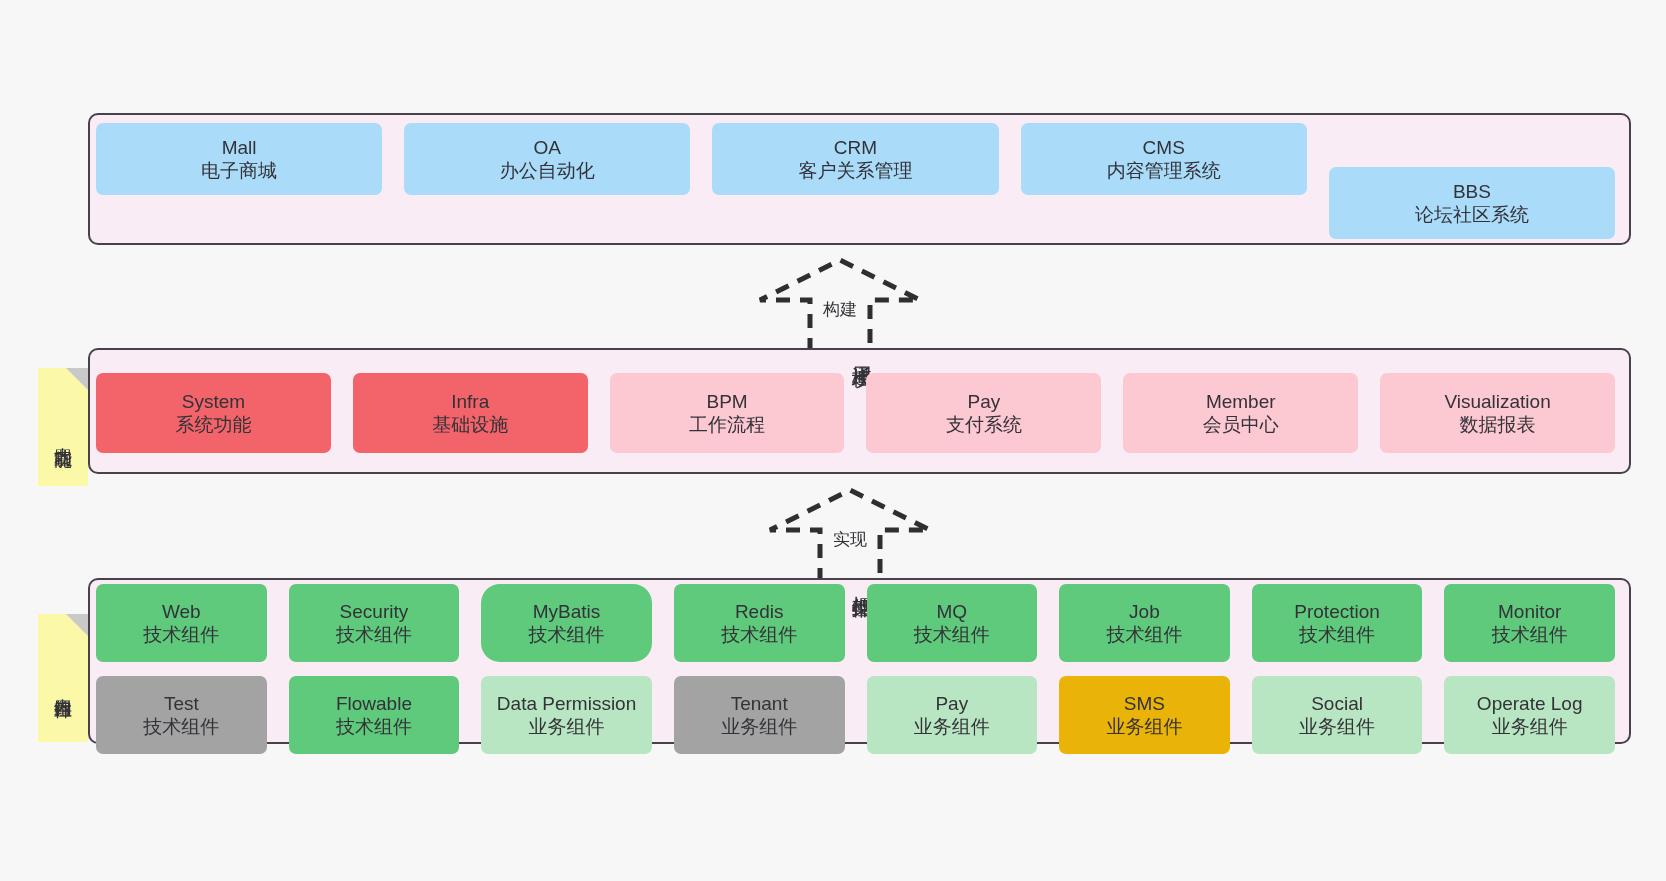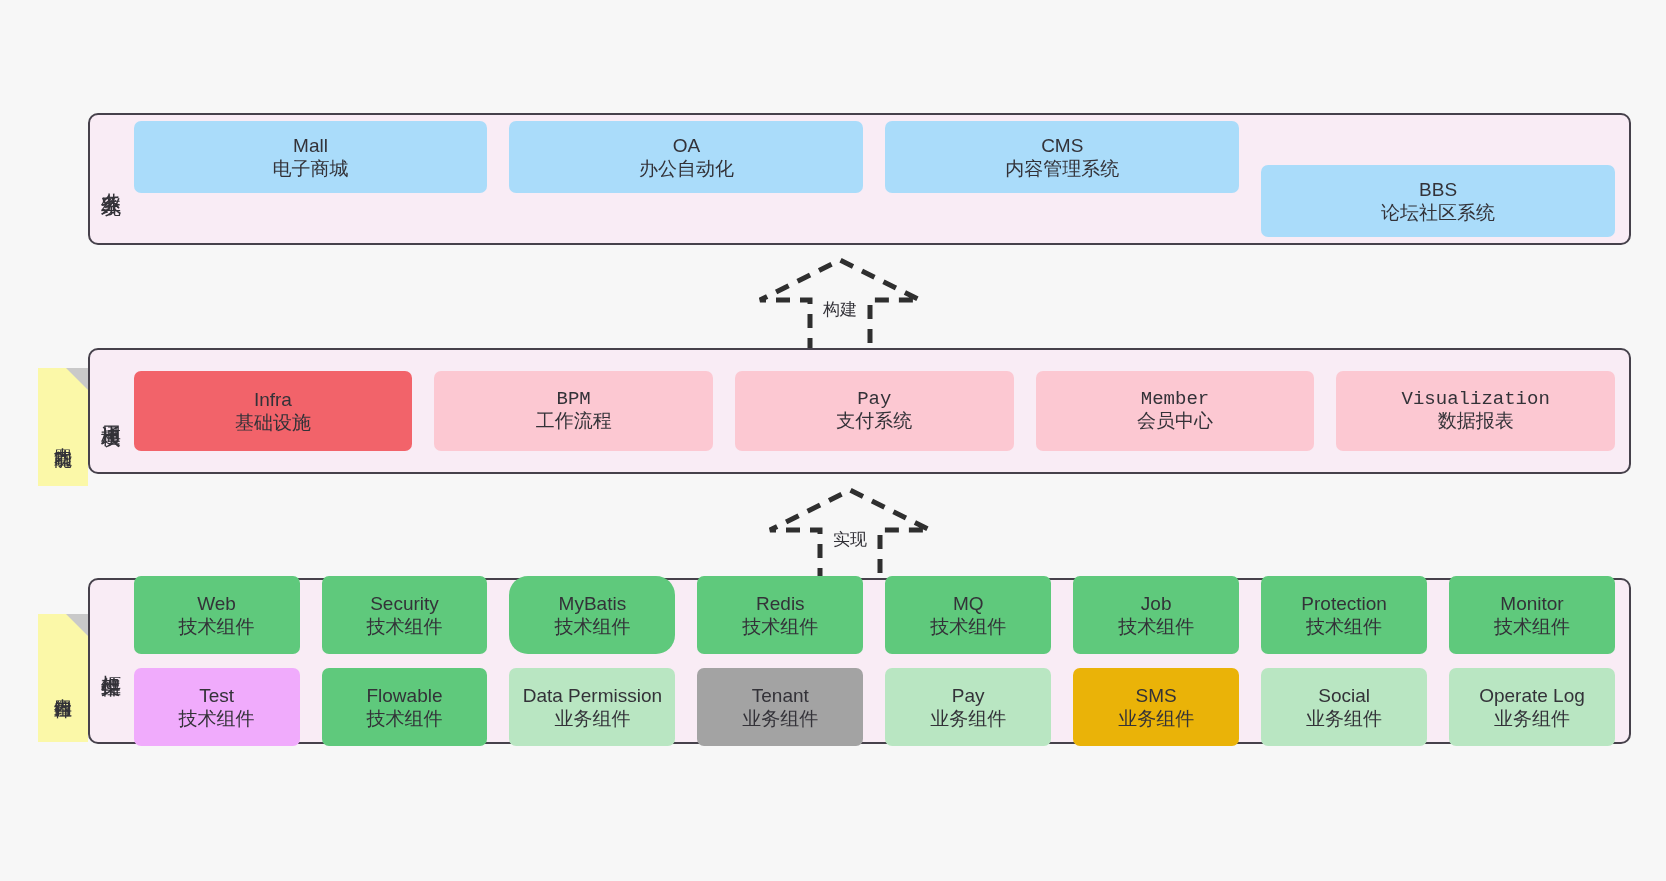--- a/index.html
+++ b/index.html
@@ -17,21 +17,21 @@
   }
 
   
   .layer {
     position: absolute;
     box-sizing: border-box;
     background: #f9ecf5;
     border: 2px solid #46414b;
     border-radius: 10px;
     display: flex;
-    flex-direction: row;
+    flex-direction: column;
     align-items: stretch;
   }
 
   
   .layer-title {
     writing-mode: vertical-rl;
     text-orientation: upright;
     font-size: 20px;
     line-height: 1.08;
     letter-spacing: 1px;
@@ -77,21 +77,21 @@
     color: #333238;
   }
   .card .card-cn {
     font-size: 19px;
     color: #333238;
   }
 
   
   .c-blue       { background: #aadcfa; }
   .c-red        { background: #f2636a; }
-  .c-pink       { background: #fcc8d2; font-family: Liberation Mono, monospace; }
+  .c-pink       { background: #fcc8d2; }
   .c-green      { background: #5fc97c; }
   .c-lightgreen { background: #b9e6c2; }
 
   
   #layer-business { left: 88px;  top: 113px; width: 1543px; height: 132px; }
   #layer-common   { left: 88px;  top: 348px; width: 1543px; height: 126px; }
   #layer-frame    { left: 88px;  top: 578px; width: 1543px; height: 166px; }
 
   #layer-business .card { height: 72px; }
   #layer-common   .card { height: 80px; }
@@ -155,20 +155,24 @@
     <div class="cards-row">
       <div class="card c-blue" style="background: rgb(170, 220, 250);">
         <span class="card-en">Mall</span>
         <span class="card-cn">电子商城</span>
       </div>
       <div class="card c-blue" style="background: rgb(170, 220, 250);">
         <span class="card-en">OA</span>
         <span class="card-cn">办公自动化</span>
       </div>
       <div class="card c-blue" style="background: rgb(170, 220, 250);">
+        <span class="card-en">CRM</span>
+        <span class="card-cn">客户关系管理</span>
+      </div>
+      <div class="card c-blue" style="background: rgb(170, 220, 250);">
         <span class="card-en">CMS</span>
         <span class="card-cn">内容管理系统</span>
       </div>
       <div class="card c-blue" style="background: rgb(170, 220, 250); margin-top: 44px;">
         <span class="card-en">BBS</span>
         <span class="card-cn">论坛社区系统</span>
       </div>
     </div>
   </div>
 </div>
@@ -178,20 +182,24 @@
     <path d="M 58 96 L 58 44 L 8 44 L 88 4 L 168 44 L 118 44 L 118 96" fill="none" stroke="#2f2f2f" stroke-width="5" stroke-dasharray="14,10" stroke-linejoin="miter" stroke-linecap="butt"></path>
   </svg>
   <div class="arrow-label">构建</div>
 </div>
 
 <div class="layer" id="layer-common">
   <div class="layer-title">通用模块</div>
   <div class="cards-wrap">
     <div class="cards-row">
       <div class="card c-red" style="background: rgb(242, 99, 106);">
+        <span class="card-en">System</span>
+        <span class="card-cn">系统功能</span>
+      </div>
+      <div class="card c-red" style="background: rgb(242, 99, 106);">
         <span class="card-en">Infra</span>
         <span class="card-cn">基础设施</span>
       </div>
       <div class="card c-pink" style="background: rgb(252, 200, 210);">
         <span class="card-en">BPM</span>
         <span class="card-cn">工作流程</span>
       </div>
       <div class="card c-pink" style="background: rgb(252, 200, 210);">
         <span class="card-en">Pay</span>
         <span class="card-cn">支付系统</span>
@@ -246,21 +254,21 @@
       <div class="card c-green" style="background: rgb(95, 201, 124);">
         <span class="card-en">Protection</span>
         <span class="card-cn">技术组件</span>
       </div>
       <div class="card c-green" style="background: rgb(95, 201, 124);">
         <span class="card-en">Monitor</span>
         <span class="card-cn">技术组件</span>
       </div>
     </div>
     <div class="cards-row">
-      <div class="card c-green" style="background: #f0abfc; text-align: center;">
+      <div class="card c-green" style="background: #a3a3a3; text-align: center;">
         <span class="card-en">Test</span>
         <span class="card-cn">技术组件</span>
       </div>
       <div class="card c-green" style="background: rgb(95, 201, 124);">
         <span class="card-en">Flowable</span>
         <span class="card-cn">技术组件</span>
       </div>
       <div class="card c-lightgreen" style="background: rgb(185, 230, 194);">
         <span class="card-en">Data Permission</span>
         <span class="card-cn">业务组件</span>

